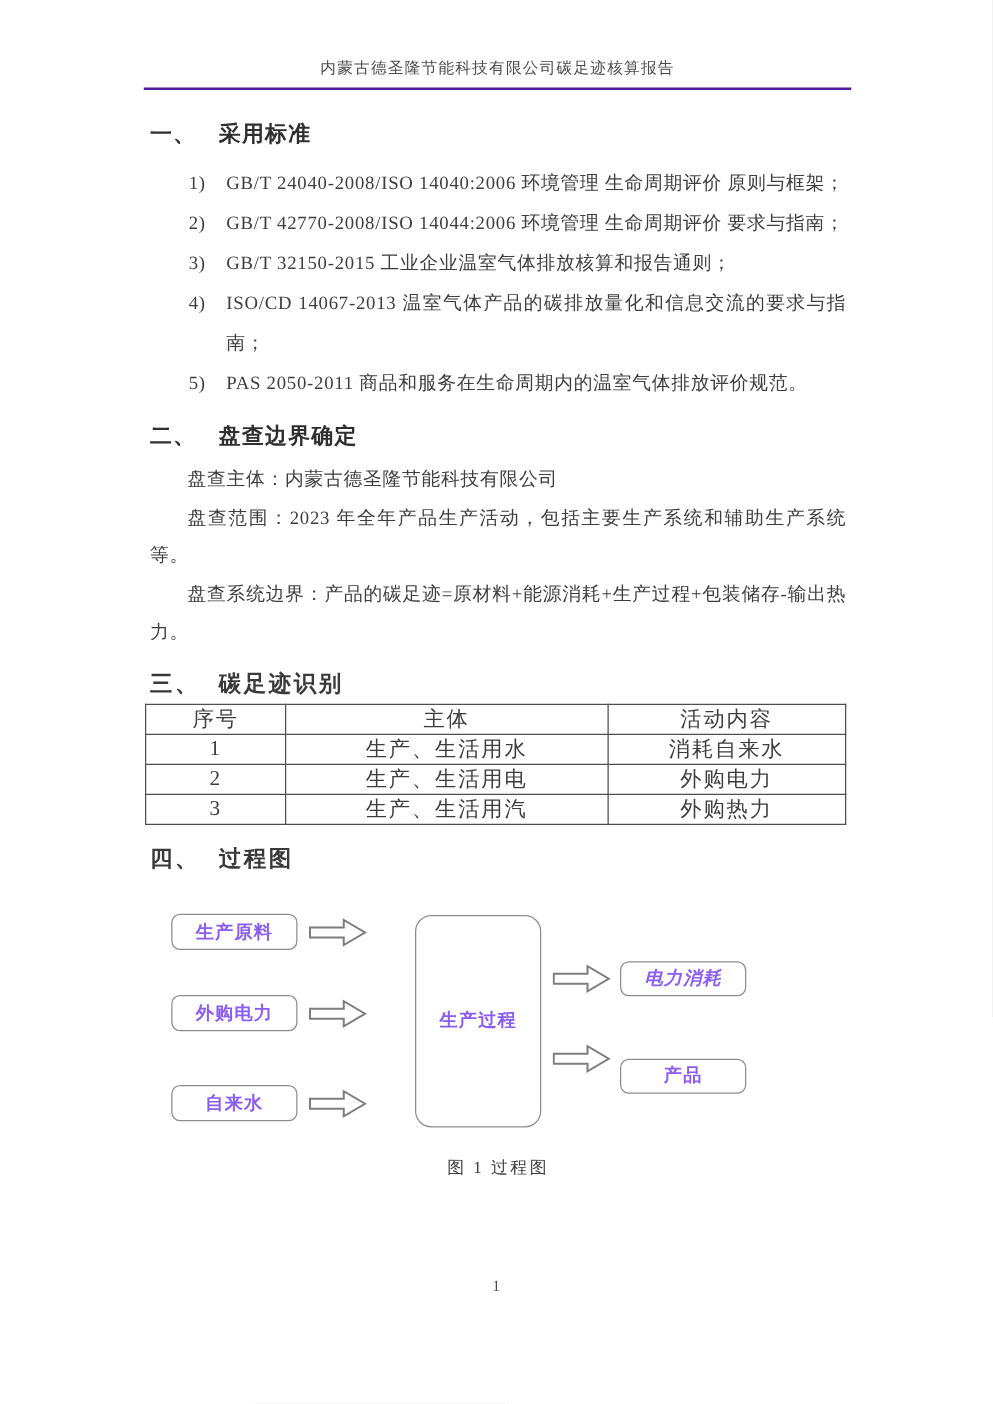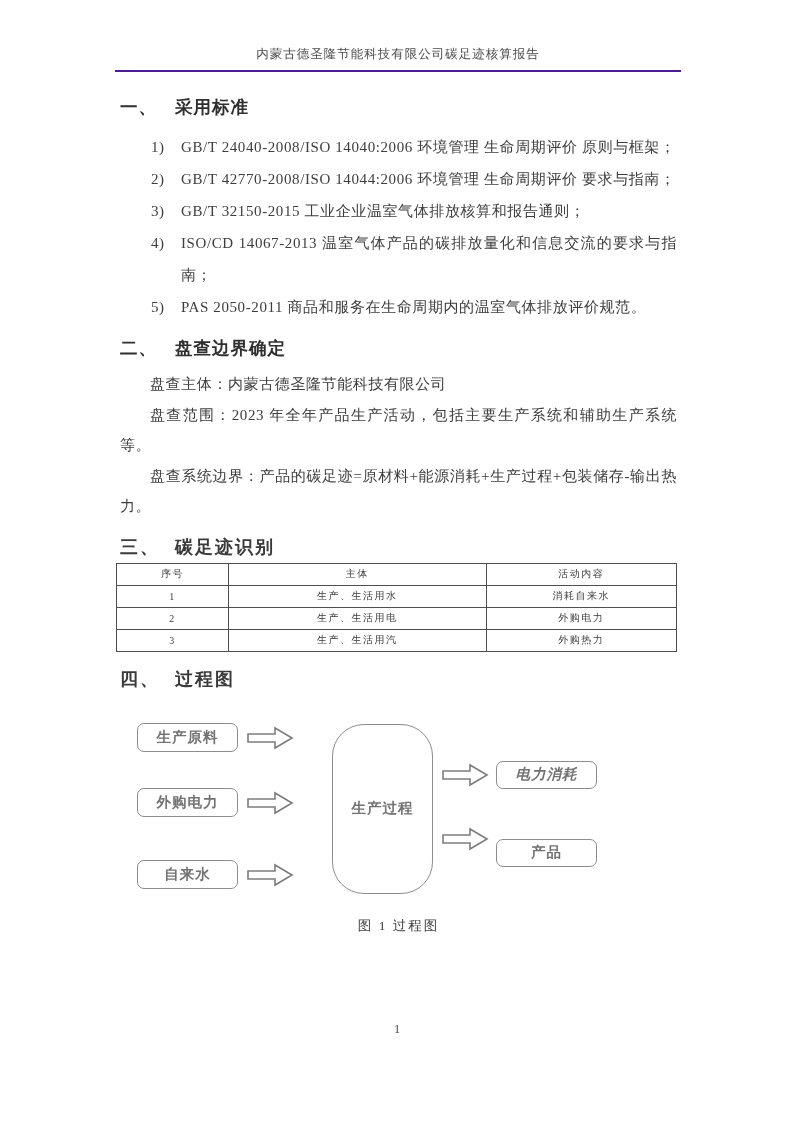--- a/index.html
+++ b/index.html
@@ -59,38 +59,38 @@
     margin-top:14px; text-align:center;
     font-size:13.5px; letter-spacing:1px; color:#404040;
   }
   table.id-table {
     width:561px; margin-left:-4px; margin-top:4px;
     border-collapse:collapse; table-layout:fixed;
   }
   table.id-table td {
     border:1.5px solid #4f4f4f;
     height:22px; text-align:center; vertical-align:middle;
-    font-size:10px; letter-spacing:1.5px; color:#3d3d3d;
+    font-size:17px; letter-spacing:1.5px; color:#3d3d3d;
   }
   col.c1 { width:20%; } col.c2 { width:46%; } col.c3 { width:34%; }
 
   
   .diagram { position:relative; width:557px; height:192px; margin-top:20px; }
   .dg-box {
     position:absolute;
     border:1.6px solid #8d8d8d; border-radius:7px; background:#fff;
     display:flex; align-items:center; justify-content:center;
     font-family:"Liberation Sans","DejaVu Sans",sans-serif;
-    font-weight:bold; font-size:14.5px; color:#737373; letter-spacing:1px;
+    font-weight:bold; font-size:14.5px; color:#8b5cf6; letter-spacing:1px;
   }
   .dg-input  { left:17px;  width:101px; height:29px; }
   .in-0 { top:12px; } .in-1 { top:77px; } .in-2 { top:149px; }
   .dg-process {
     left:212px; top:13px; width:101px; height:170px;
-    border-radius:32px;
+    border-radius:13px;
   }
   .dg-output { left:376px; width:101px; height:28px; }
   .out-0 { top:50px;font-style:italic; } .out-1 { top:128px; }
   .dg-arrow { position:absolute; width:47px; height:24px; }
   .la-0 { left:127px; top:15px; } .la-1 { left:127px; top:80px; } .la-2 { left:127px; top:152px; }
   .ra-0 { left:322px; top:52px; } .ra-1 { left:322px; top:116px; }
 
   .fig-caption {
     margin-top:14px; text-align:center;
     font-size:13.5px; letter-spacing:2px; color:#404040;

